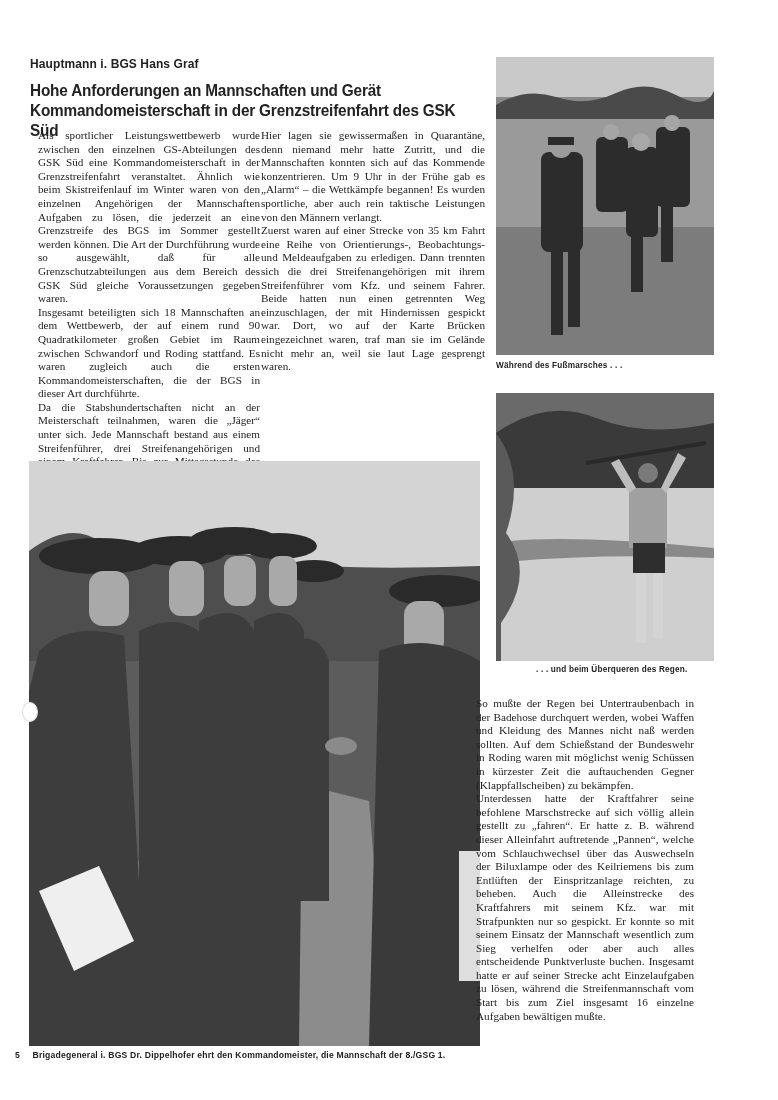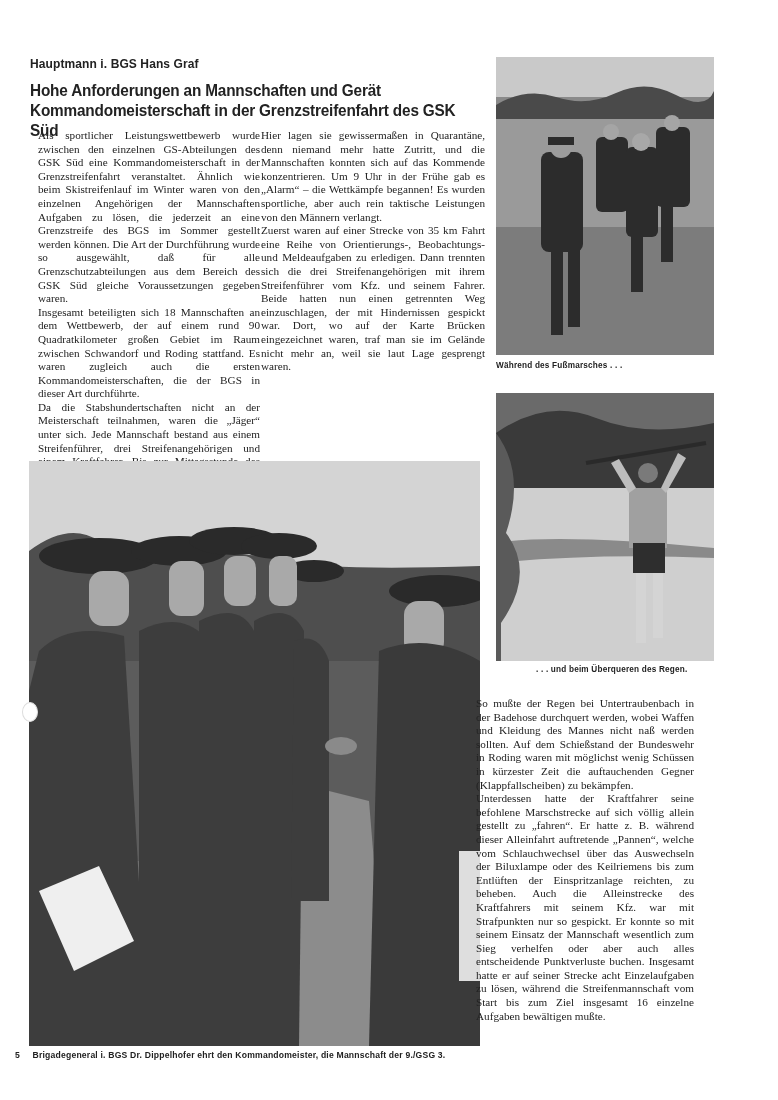--- a/index.html
+++ b/index.html
@@ -128,21 +128,21 @@
 
     <ellipse cx="312" cy="285" rx="16" ry="9" fill="#8a8a8a"></ellipse>
 
     <path d="M10 430 L70 405 L105 480 L45 510Z" fill="#efefef"></path>
     <rect x="430" y="390" width="21" height="130" fill="#dedede"></rect>
   </svg>
 </div>
 
 <div class="abs caption cap3">
   <span class="num">5</span>
-  <span>Brigadegeneral i. BGS Dr. Dippelhofer ehrt den Kommandomeister, die Mannschaft der 9./GSG 3.</span>
+  <span>Brigadegeneral i. BGS Dr. Dippelhofer ehrt den Kommandomeister, die Mannschaft der 8./GSG 1.</span>
 </div>
 
 <div class="abs col col3">
   <p>So mußte der Regen bei Untertraubenbach in der Badehose durchquert werden, wobei Waffen und Kleidung des Mannes nicht naß werden sollten. Auf dem Schießstand der Bundeswehr in Roding waren mit möglichst wenig Schüssen in kürzester Zeit die auftauchenden Gegner (Klappfallscheiben) zu bekämpfen.</p>
   <p>Unterdessen hatte der Kraftfahrer seine befohlene Marschstrecke auf sich völlig allein gestellt zu „fahren“. Er hatte z. B. während dieser Alleinfahrt auftretende „Pannen“, welche vom Schlauchwechsel über das Auswechseln der Biluxlampe oder des Keilriemens bis zum Entlüften der Einspritzanlage reichten, zu beheben. Auch die Alleinstrecke des Kraftfahrers mit seinem Kfz. war mit Strafpunkten nur so gespickt. Er konnte so mit seinem Einsatz der Mannschaft wesentlich zum Sieg verhelfen oder aber auch alles entscheidende Punktverluste buchen. Insgesamt hatte er auf seiner Strecke acht Einzelaufgaben zu lösen, während die Streifenmannschaft vom Start bis zum Ziel insgesamt 16 einzelne Aufgaben bewältigen mußte.</p>
 </div>
 
 <div class="abs page-mark"></div>
 
 </body></html>

